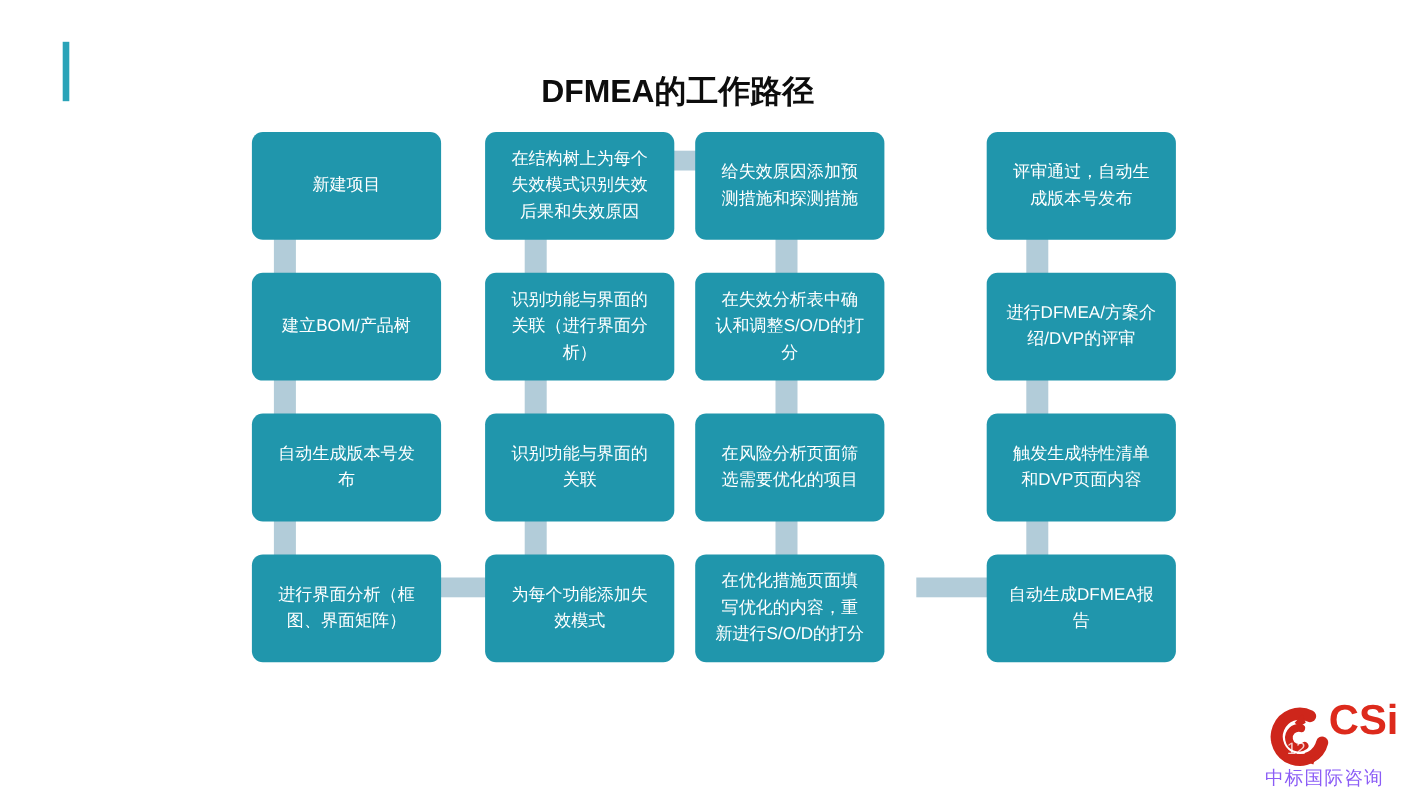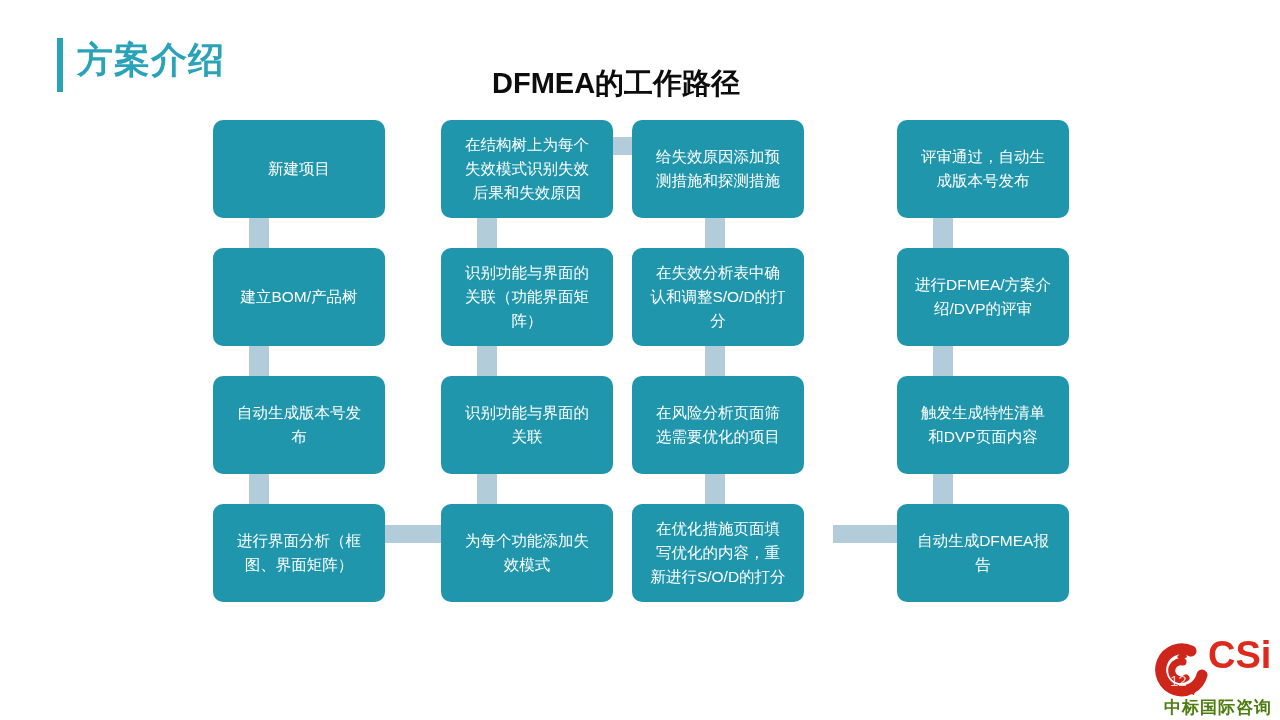--- a/index.html
+++ b/index.html
@@ -12,47 +12,46 @@
   .section-label { position:absolute; left:77px; top:36px; margin:0; font-size:36px; font-weight:bold; color:#2AA3B8; letter-spacing:1px; }
   .slide-title { position:absolute; left:476px; top:48px; margin:16px; font-size:29px; font-weight:bold; color:#0d0d0d; }
 
   
   .node {
     position:absolute; width:172px; height:98px; box-sizing:border-box;
     background:#2096AC; border-radius:10px; color:#ffffff; z-index:1;
     display:flex; align-items:center; justify-content:center;
     text-align:center; padding:6px 17px; font-size:15.5px; line-height:1.55;
   }
-  .c1{left:213px} .c2{left:441px} .c3{left:632px} .c4{left:897px}
+  .c1{left:229px} .c2{left:441px} .c3{left:632px} .c4{left:897px}
   .r1{top:120px}  .r2{top:248px}  .r3{top:376px}  .r4{top:504px}
 
   
   .conn { position:absolute; background:#B2CCD9; z-index:0; }
   .v { width:20px; height:46px; }
   .vc1{left:249px} .vc2{left:477px} .vc3{left:705px} .vc4{left:933px}
   .g1{top:210px} .g2{top:338px} .g3{top:466px}
   .h { height:18px; width:72px; }
   .h-top{left:605px; top:137px;}
   .h-bl {left:377px; top:525px;}
   .h-br {left:833px; top:525px;}
 
   
   .logo { position:absolute; left:1150px; top:640px; width:122px; height:78px; }
   .logo svg { position:absolute; left:2px; top:2px; }
   .logo-text { position:absolute; left:58px; top:-6px; font-size:38px; font-weight:bold; color:#DD2A1C; font-family:"Liberation Sans","DejaVu Sans",sans-serif; }
-  .logo-sub { position:absolute; left:14px; top:56px; font-size:17px; font-weight:bold; color:#4d7c0f; letter-spacing:1px; white-space:nowrap; }
+  .logo-sub { position:absolute; left:0; top:56px; font-size:17px; font-weight:normal; color:#8b5cf6; letter-spacing:1px; white-space:nowrap; }
   .page-number { position:absolute; left:20px; top:32px; font-size:15px; color:rgba(255,255,255,0.78); z-index:2; }
 </style>
 </head>
 <body>
 
 <div class="slide">
 
   <div class="accent-bar"></div>
-  <h1 class="section-label">方案介绍</h1>
   <h2 class="slide-title">DFMEA的工作路径</h2>
 
   <div>
 
     <div class="conn v vc1 g1"></div>
     <div class="conn v vc1 g2"></div>
     <div class="conn v vc1 g3"></div>
     <div class="conn v vc2 g1"></div>
     <div class="conn v vc2 g2"></div>
     <div class="conn v vc2 g3"></div>
@@ -66,21 +65,21 @@
     <div class="conn h h-top"></div>
     <div class="conn h h-bl"></div>
     <div class="conn h h-br"></div>
 
     <div class="node c1 r1">新建项目</div>
     <div class="node c1 r2">建立BOM/产品树</div>
     <div class="node c1 r3">自动生成版本号发布</div>
     <div class="node c1 r4">进行界面分析（框图、界面矩阵）</div>
 
     <div class="node c2 r1">在结构树上为每个失效模式识别失效后果和失效原因</div>
-    <div class="node c2 r2">识别功能与界面的关联（功能界面矩阵）</div>
+    <div class="node c2 r2">识别功能与界面的关联（进行界面分析）</div>
     <div class="node c2 r3">识别功能与界面的关联</div>
     <div class="node c2 r4">为每个功能添加失效模式</div>
 
     <div class="node c3 r1">给失效原因添加预测措施和探测措施</div>
     <div class="node c3 r2">在失效分析表中确认和调整S/O/D的打分</div>
     <div class="node c3 r3">在风险分析页面筛选需要优化的项目</div>
     <div class="node c3 r4">在优化措施页面填写优化的内容，重新进行S/O/D的打分</div>
 
     <div class="node c4 r1">评审通过，自动生成版本号发布</div>
     <div class="node c4 r2">进行DFMEA/方案介绍/DVP的评审</div>

